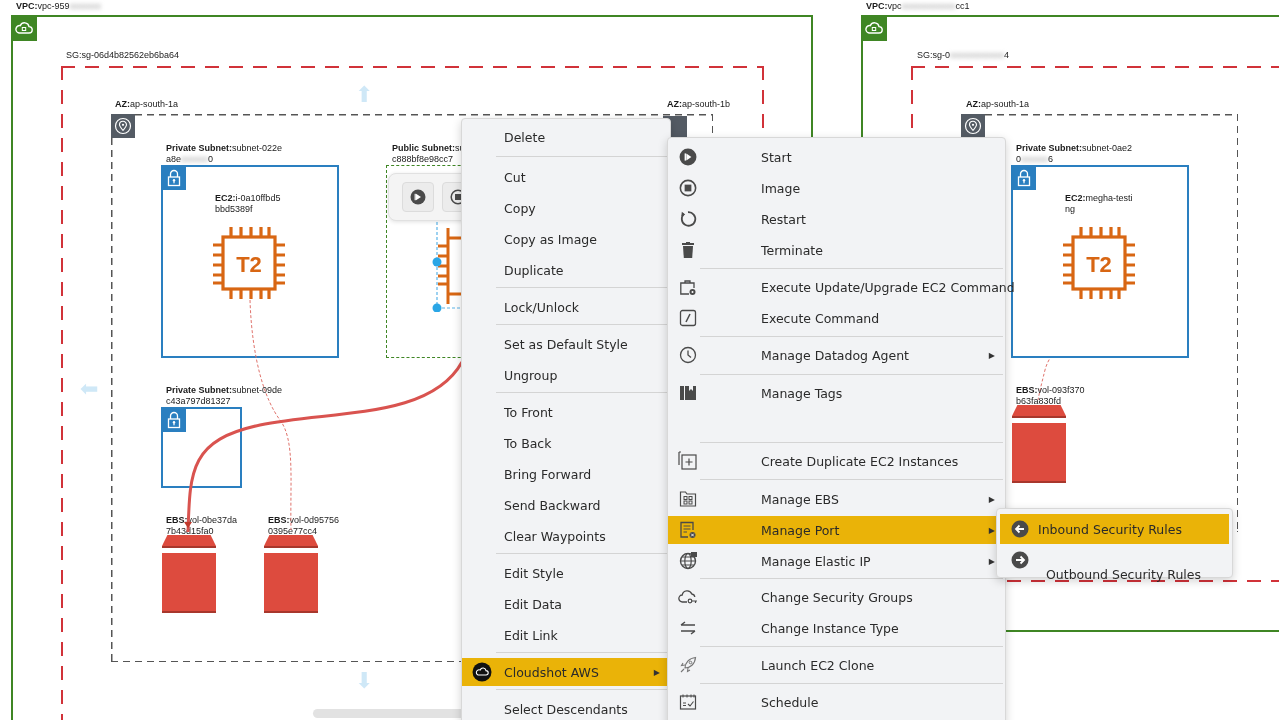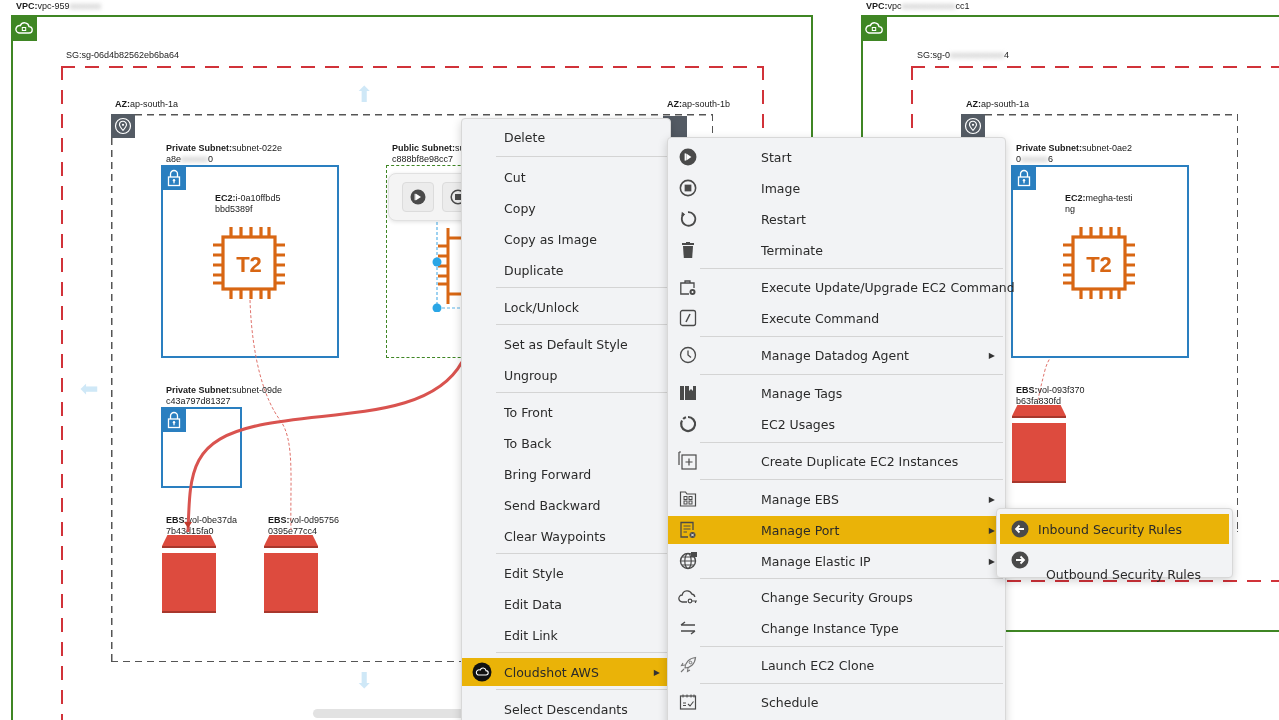--- a/index.html
+++ b/index.html
@@ -405,29 +405,20 @@
   <div class="sep" style="top:236px;"></div>
   <div class="mi" style="top:241px;">
     <span class="ico">
         <svg width="18" height="18" viewBox="0 0 18 18">
           <rect x="1" y="2" width="4" height="14" fill="#4a4a4a"></rect>
           <path d="M6 2 h4 v5 l2 -2 l2 2 v-5 h3 v14 h-11z" fill="#4a4a4a"></path>
         </svg>
       </span>
     <span class="txt">Manage Tags</span>
   </div>
-  <div class="mi" style="top:272px;">
-    <span class="ico">
-        <svg width="18" height="18" viewBox="0 0 18 18">
-          <path d="M9 2 A7 7 0 1 1 3 5.5" fill="none" stroke="#4a4a4a" stroke-width="2.2"></path>
-          <path d="M7 2.3 A7 7 0 0 0 4.2 4" fill="none" stroke="#4a4a4a" stroke-width="2.2"></path>
-        </svg>
-      </span>
-    <span class="txt">EC2 Usages</span>
-  </div>
   <div class="sep" style="top:304px;"></div>
   <div class="mi" style="top:309px;">
     <span class="ico">
         <svg width="20" height="20" viewBox="0 0 20 20">
           <path d="M1 1 V14 M1 1 H3" fill="none" stroke="#4a4a4a" stroke-width="1.2"></path>
           <rect x="4" y="4" width="14" height="14" fill="none" stroke="#4a4a4a" stroke-width="1.2"></rect>
           <path d="M11 7.5 V14.5 M7.5 11 H14.5" stroke="#4a4a4a" stroke-width="1.2"></path>
         </svg>
       </span>
     <span class="txt">Create Duplicate EC2 Instances</span>

